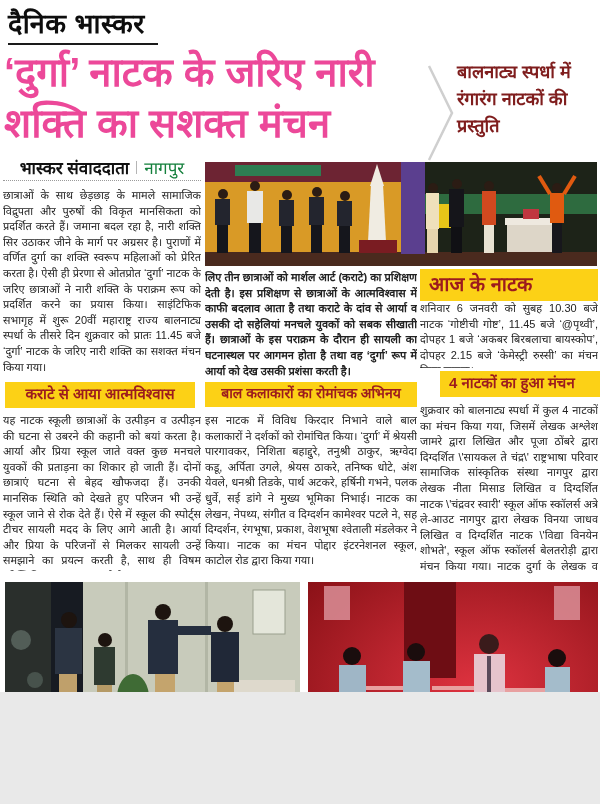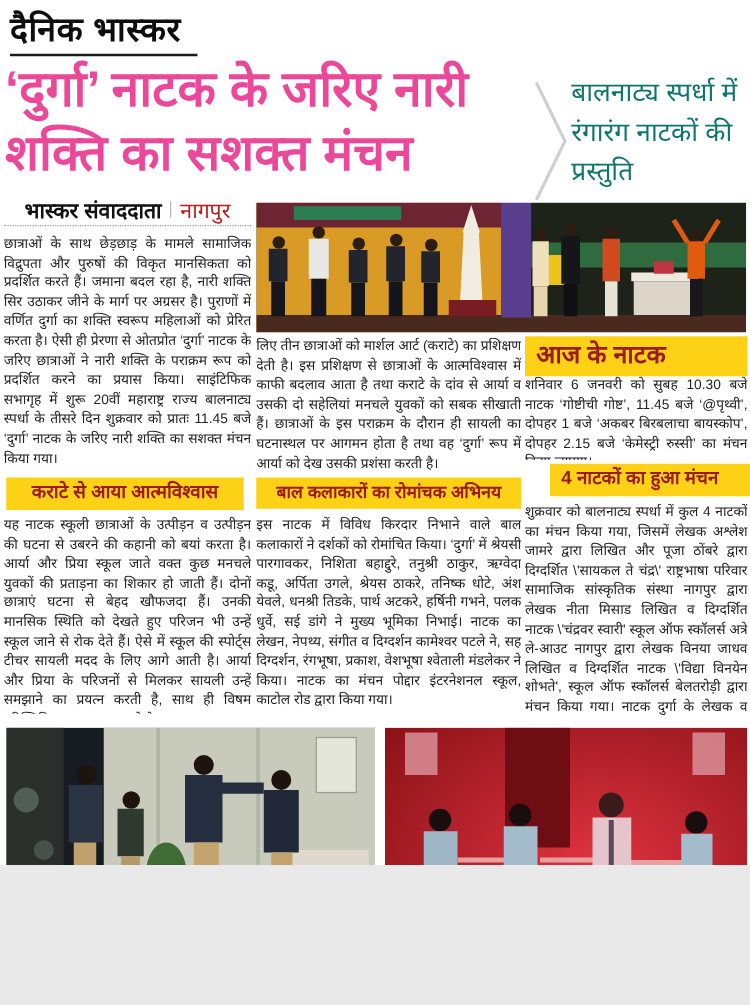--- a/index.html
+++ b/index.html
@@ -13,37 +13,37 @@
     color:#0d0d0d; letter-spacing:0.5px;
   }
   .masthead-rule { position:absolute; left:8px; top:43px; width:150px; height:2px; background:#1a1a1a; }
   .headline {
     position:absolute; left:4px; top:47px; width:442px; margin:0;
     font-size:40px; line-height:1.28; font-weight:800; color:#ec4899;
   }
   .chevron { position:absolute; left:427px; top:64px; width:28px; height:98px; }
   .side-headline {
     position:absolute; left:457px; top:59px; width:141px; margin:0;
-    font-size:21px; line-height:1.5; font-weight:400; color:#0f766e;
+    font-size:18px; line-height:1.5; font-weight:700; color:#7f1d1d;
   }
   .byline {
     position:absolute; left:3px; top:156px; width:198px;
     display:flex; justify-content:center; align-items:center; gap:7px; font-size:17px;
   }
   .byline .author { font-weight:bold; color:#111; }
   .byline .bar { width:1px; height:13px; background:#b5b5b5; }
-  .byline .loc { color:#b91c1c; }
+  .byline .loc { color:#15803d; }
   .dotted { position:absolute; left:3px; top:180px; width:198px; border-top:1px dotted #9a9a9a; }
   .body-text {
     position:absolute; font-size:11px; line-height:1.42; text-align:justify;
     color:#222222; overflow:hidden;
   }
   .col1-p1 { left:3px;  top:188px; width:198px; height:188px; }
   .col1-p2 { left:3px;  top:413px; width:198px; height:158px; }
-  .col2-p1 { left:205px; top:270px; width:212px; height:109px; }
+  .col2-p1 { left:205px; top:270px; width:212px; height:109px;font-weight:bold; }
   .col2-p2 { left:205px; top:413px; width:212px; height:163px; }
   .col3-p1 { left:420px; top:301px; width:178px; height:67px; }
   .col3-p2 { left:420px; top:403px; width:178px; height:172px; }
   .yhead {
     position:absolute; background:#fcd116; color:#9c1b1e; font-weight:bold;
     line-height:1.2; padding:3px 7px 5px; box-sizing:border-box; text-align:center;
   }
   .yhead-karate { left:5px;  top:382px; width:190px; font-size:15px; }
   .yhead-actors { left:205px; top:382px; width:212px; font-size:14px; }
   .yhead-today  { left:420px; top:269px; width:178px; font-size:20px; text-align:left; padding-left:9px; }

